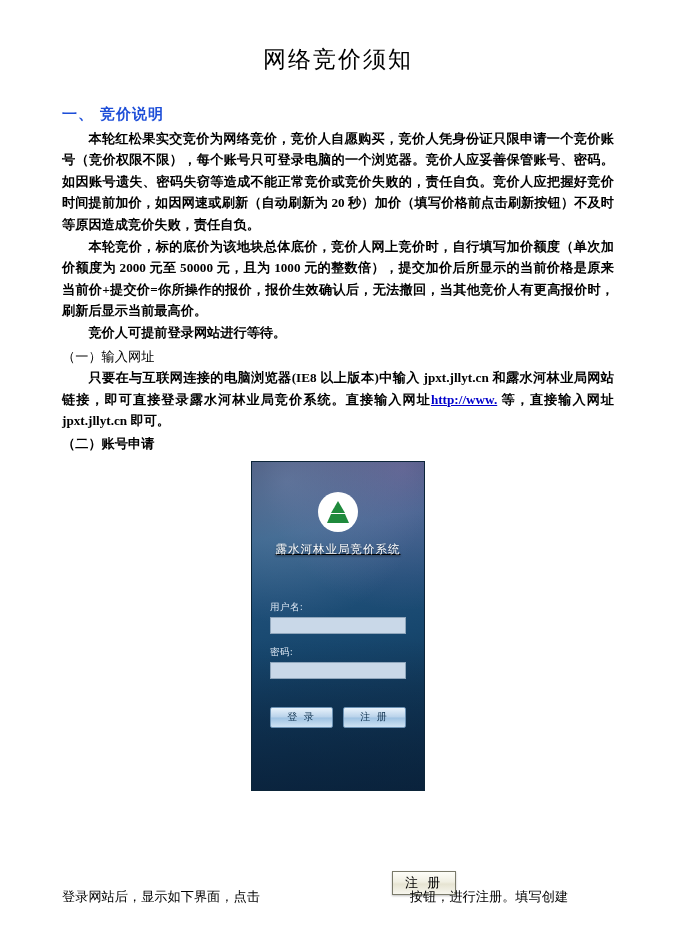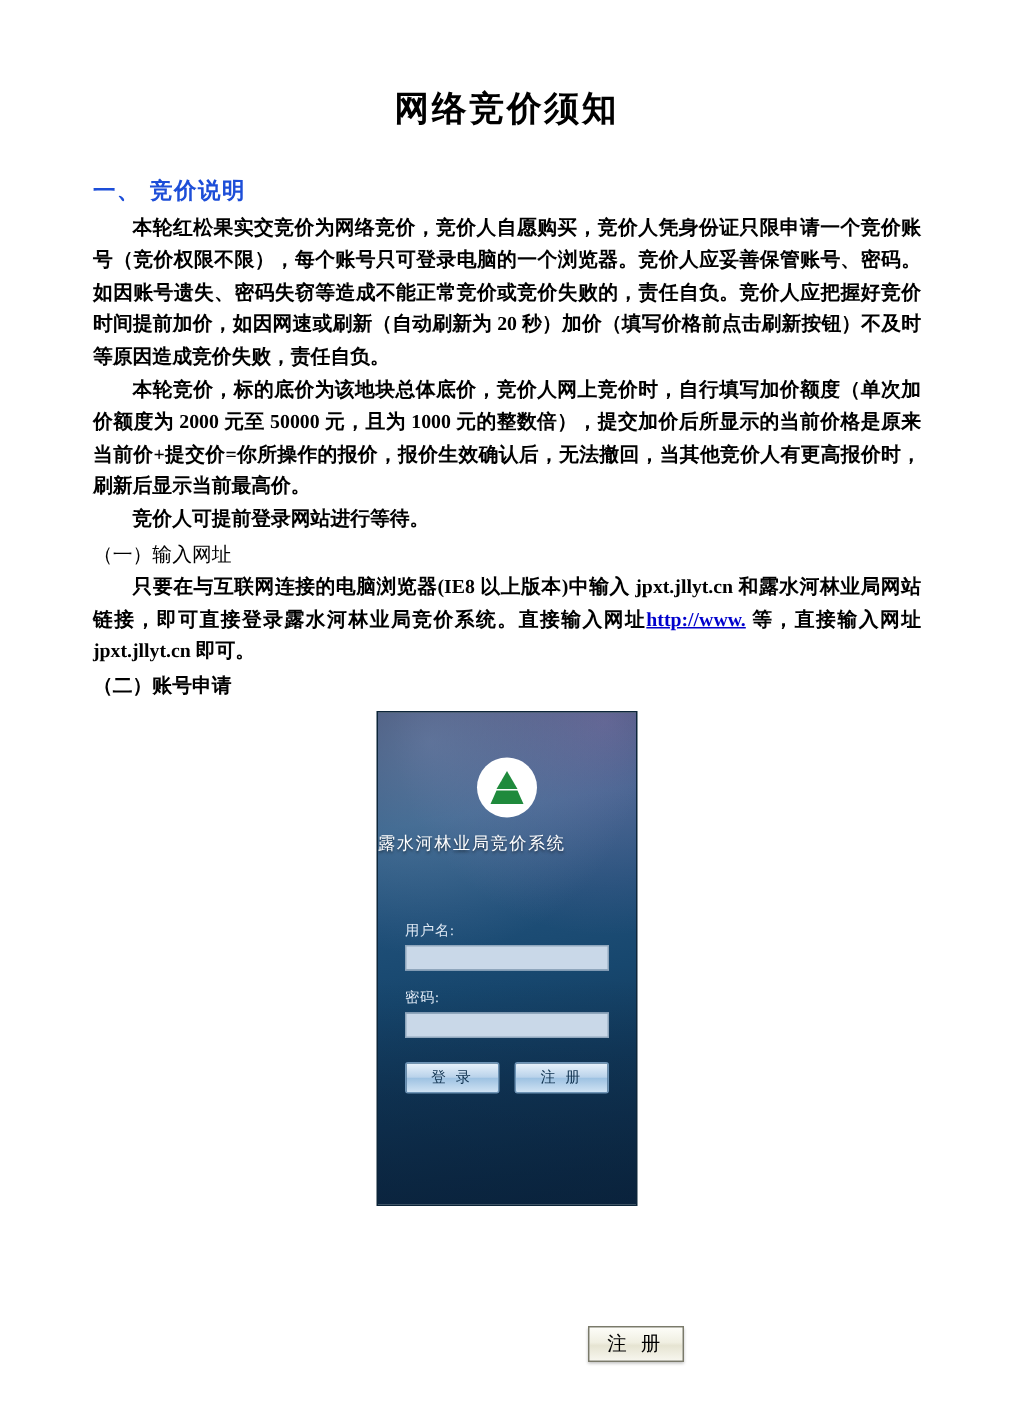--- a/index.html
+++ b/index.html
@@ -18,23 +18,23 @@
   .page {
     width: 676px;
     height: 952px;
     position: relative;
     box-sizing: border-box;
     padding: 0 62px;
   }
   .doc-title {
     text-align: center;
     font-size: 23px;
-    font-weight: bold;
+    font-weight: normal;
     letter-spacing: 2px;
-    margin: 13px;
+    margin: 0;
     padding-top: 44px;
     font-family: "Liberation Serif", "DejaVu Serif", serif;
   }
   .section-head {
     font-size: 15px;
     font-weight: bold;
     color: #1d4ed8;
     margin-top: 30px;
     margin-bottom: 4px;
     letter-spacing: 1px;
@@ -90,21 +90,22 @@
     position: absolute;
     left: 0; right: 0; bottom: 0;
     height: 46%;
     background: linear-gradient(180deg, rgba(10,40,70,0) 0%, rgba(8,30,55,0.65) 100%);
     pointer-events: none;
   }
   .brand-area {
     position: relative;
     z-index: 2;
     padding-top: 30px;
-    text-align: left;
+    text-align: center;
+    text-decoration: underline;
   }
   .logo-circle {
     width: 40px;
     height: 40px;
     border-radius: 50%;
     background: #ffffff;
     margin: 0 auto;
     position: relative;
     display: flex;
     align-items: center;
@@ -134,21 +135,21 @@
   .fld-input {
     width: 100%;
     height: 17px;
     background: #c9d8e8;
     border: 1px solid #8fa6bc;
     box-sizing: border-box;
     margin-bottom: 12px;
     display: block;
   }
   .btn-row {
-    margin-top: 16px;
+    margin-top: 28px;
     display: flex;
     gap: 10px;
   }
   .blue-btn {
     flex: 1;
     height: 19px;
     background: linear-gradient(180deg, #e8f2fb 0%, #b9d2ea 48%, #9ec2e2 52%, #cfe2f3 100%);
     border: 1px solid #6d93b5;
     border-radius: 2px;
     color: #10324f;
@@ -240,14 +241,15 @@
           <div class="blue-btn">登 录</div>
           <div class="blue-btn">注 册</div>
         </div>
       </div>
 
     </div>
   </div>
 
   <div class="callout-btn">注 册</div>
 
+  <div class="bottom-line"><span>登录网站后，显示如下界面，点击</span><span class="spacer-mask"></span><span>按钮，进行注册。填写创建</span></div>
 
 </div>
 
 </body></html>

